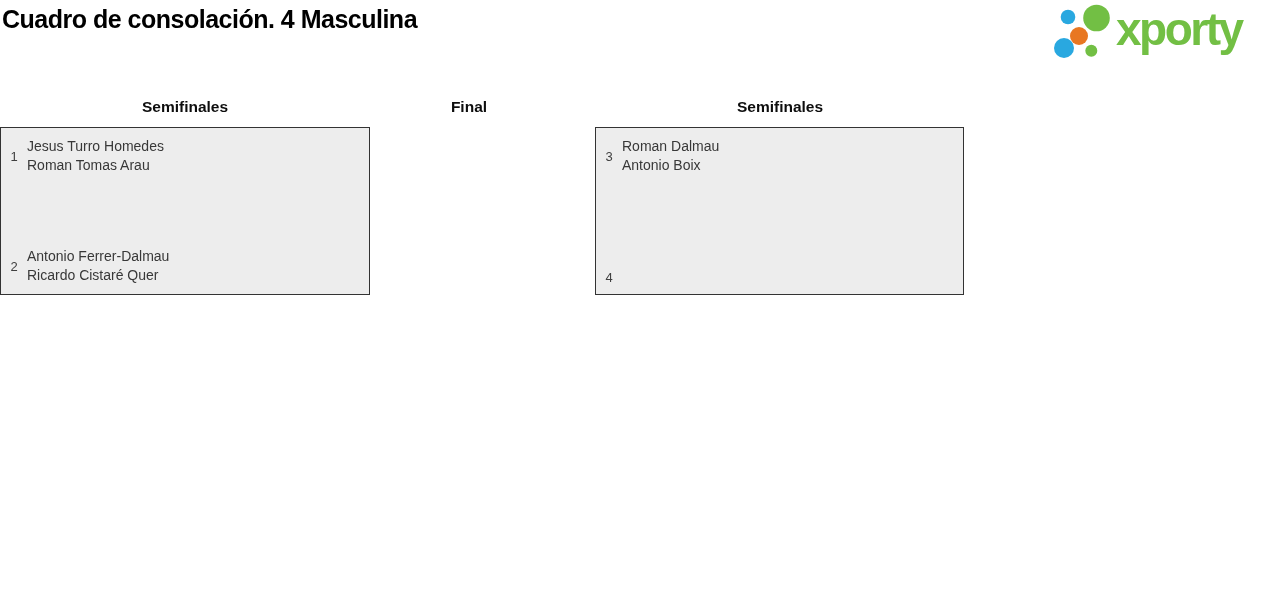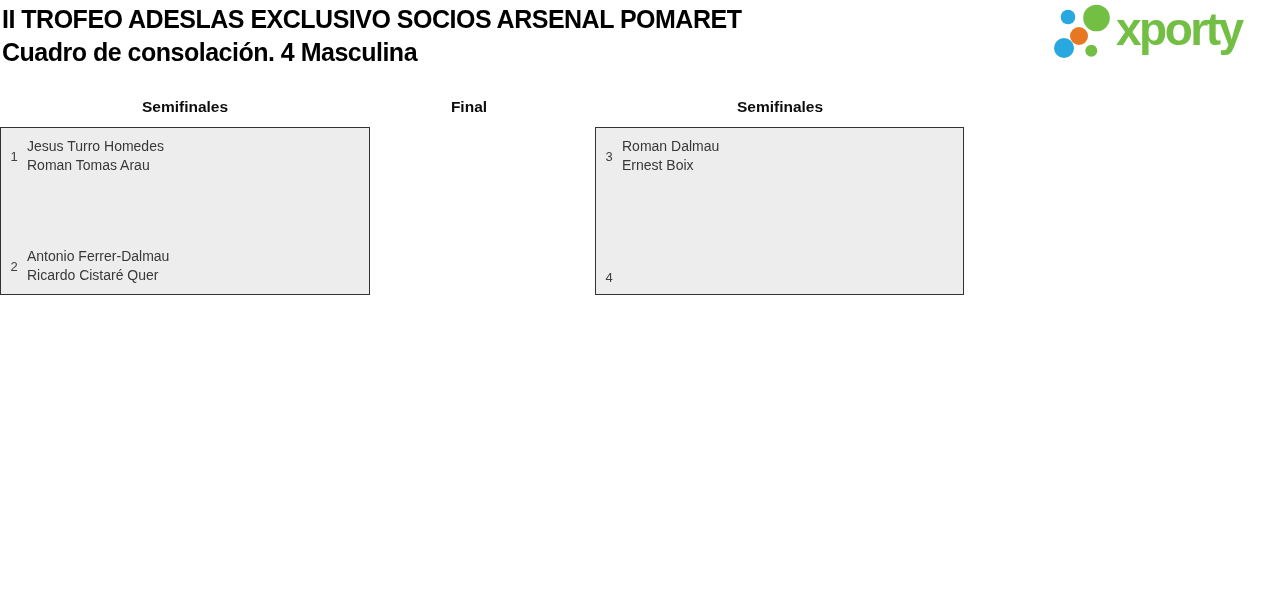--- a/index.html
+++ b/index.html
@@ -80,21 +80,20 @@
     font-size: 14px;
     line-height: 19px;
     color: #383838;
     white-space: nowrap;
   }
 </style>
 </head>
 <body>
 
 <div class="title-block">
-  <div class="title-line">II TROFEO ADESLAS EXCLUSIVO SOCIOS ARSENAL POMARET</div>
   <div class="title-line">Cuadro de consolación. 4 Masculina</div>
 </div>
 
 <div class="logo">
   <svg width="230" height="64" viewBox="0 0 230 64">
     <circle cx="18" cy="16" r="7.3" fill="#29a8e0"></circle>
     <circle cx="46.5" cy="17" r="13.3" fill="#72bf44"></circle>
     <circle cx="29" cy="35" r="9" fill="#e87722"></circle>
     <circle cx="14" cy="47" r="10" fill="#29a8e0"></circle>
     <circle cx="41.3" cy="49.7" r="6" fill="#72bf44"></circle>
@@ -121,19 +120,19 @@
       <div class="player-name">Ricardo Cistaré Quer</div>
     </div>
   </div>
 </div>
 
 <div class="match-box m2">
   <div class="team">
     <div class="seed">3</div>
     <div class="players">
       <div class="player-name">Roman Dalmau</div>
-      <div class="player-name">Ernest Boix</div>
+      <div class="player-name">Antonio Boix</div>
     </div>
   </div>
   <div class="team">
     <div class="seed">4</div>
   </div>
 </div>
 
 </body></html>

